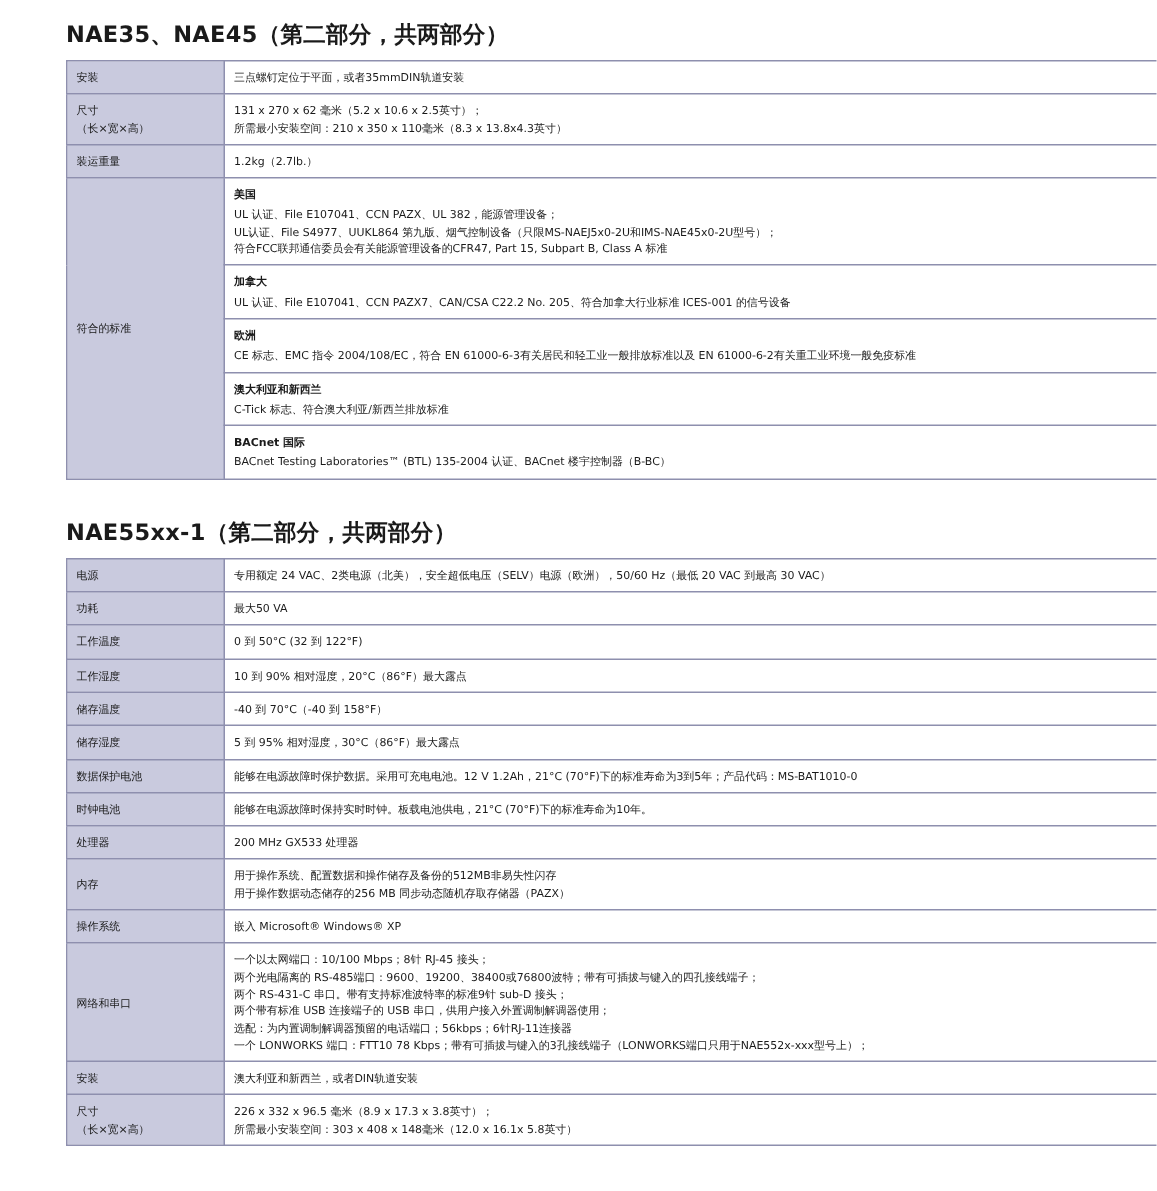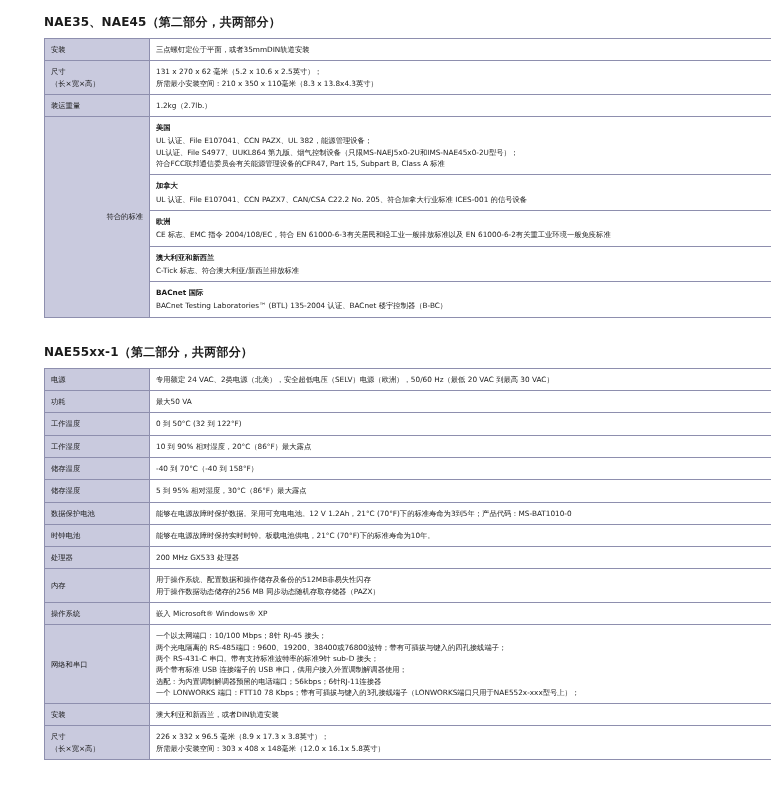--- a/index.html
+++ b/index.html
@@ -16,21 +16,21 @@
   }
   .page {
     width: 771px;
     box-sizing: border-box;
     padding: 14px 20px 10px 44px;
   }
   .section {
     margin-bottom: 26px;
   }
   .section-title {
-    font-size: 12px;
+    font-size: 15px;
     font-weight: bold;
     color: #1a1a1a;
     margin: 0 0 7px 0;
     letter-spacing: 0.2px;
   }
   table.spec {
     border-collapse: collapse;
     width: 746px;
     table-layout: fixed;
     border: 1px solid #8e8fae;
@@ -59,21 +59,21 @@
   .sub-title {
     font-weight: bold;
     display: block;
     margin-bottom: 2px;
   }
   td.sub-cell {
     padding: 5px 6px;
   }
   td.lbl-tall {
     vertical-align: middle;
-    text-align: right;
+    text-align: left;
   }
 </style>
 </head>
 <body>
 
 <div class="page">
 
   <div class="section">
     <h2 class="section-title">NAE35、NAE45（第二部分，共两部分）</h2>
     <table class="spec">

